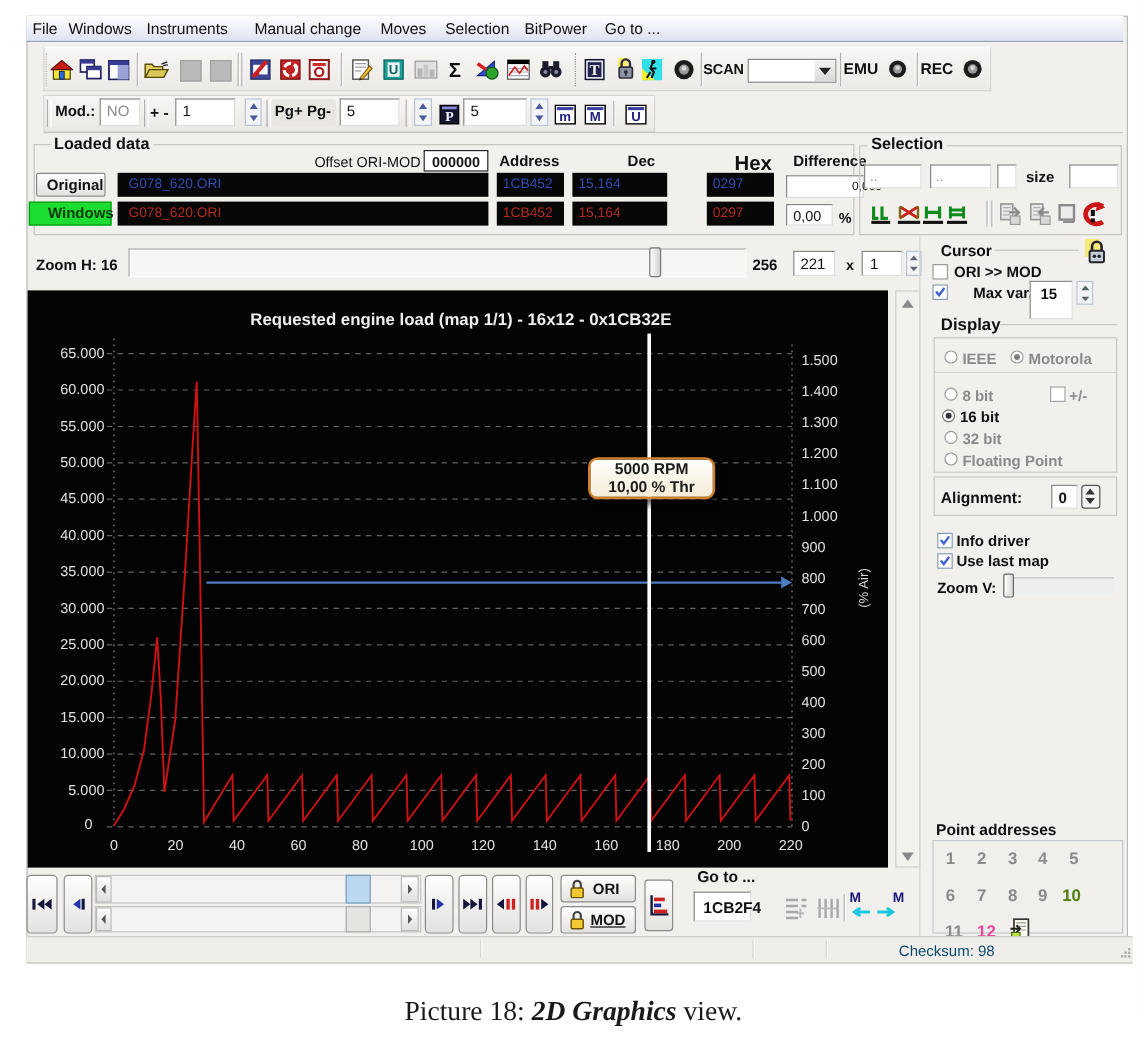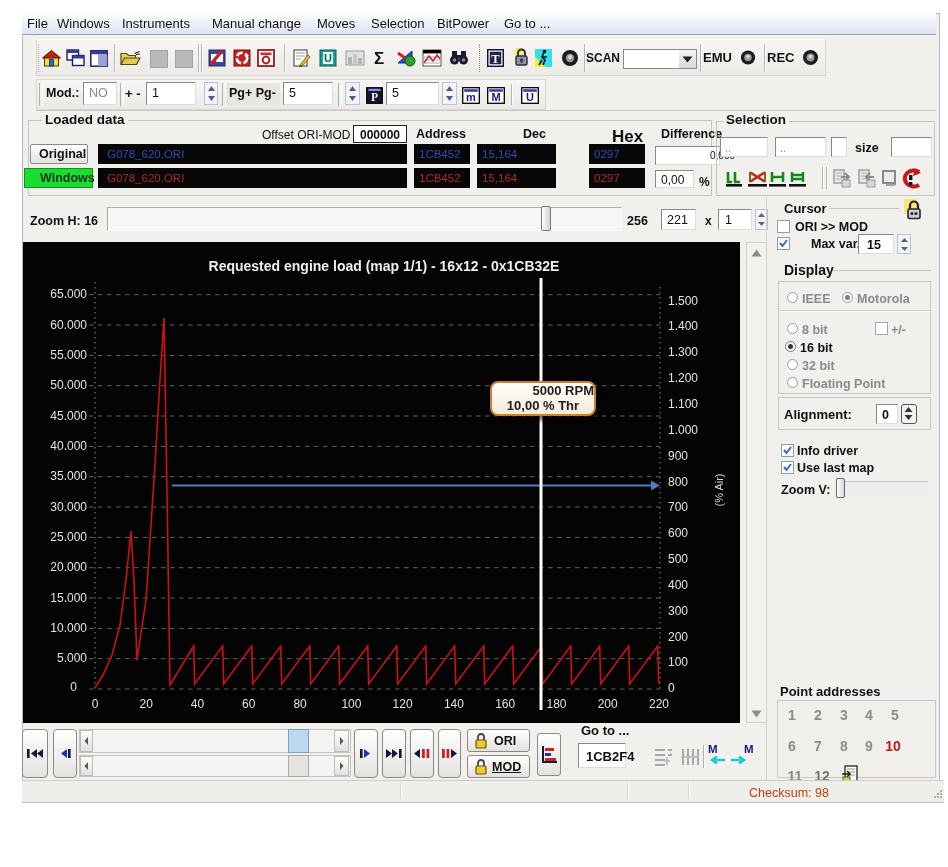--- a/index.html
+++ b/index.html
@@ -411,21 +411,21 @@
         <circle cx="12" cy="14.5" r="1.5" fill="#23232e"></circle>
       </svg>
 <div class="cb" style="left:777px;top:220px;border-color:#9a9a9a;"></div>
 <div class="t b" style="left:795px;top:221px;font-size:12.5px;">ORI &gt;&gt; MOD</div>
 <div class="cb" style="left:777px;top:237px;">
         <svg width="11" height="11" viewBox="0 0 11 11" style="display:block">
           <path d="M2 5 L4.5 8 L9 2" stroke="#4262d6" stroke-width="2" fill="none"></path>
         </svg>
       </div>
 <div class="t b" style="left:795px;top:238px;font-size:12.5px;margin-left:16px;">Max var.</div>
-<div class="fld" style="left:858px;top:234px;width:36px;height:20px;">
+<div class="fld" style="left:858px;top:234px;width:36px;height:32px;">
         <span class="t b" style="left:8px;top:4px;font-size:12.5px;">15</span>
       </div>
 <div class="spin" style="left:897px;top:234px;width:14px;height:20px;">
         <i style="top:0;">
           <svg width="7" height="4">
             <path d="M0 4 L7 4 L3.5 0 Z" fill="#566"></path>
           </svg>
         </i>
         <i style="bottom:0;">
           <svg width="7" height="4">
@@ -489,23 +489,23 @@
 <div class="grp" style="left:777px;top:700px;width:159px;height:78px;border-color:#c2c8cc;background:#f0efec;"></div>
 <div class="t b" style="left:792px;top:708px;font-size:14px;color:#8b8b8b;transform:translateX(-50%);">1</div>
 <div class="t b" style="left:818px;top:708px;font-size:14px;color:#8b8b8b;transform:translateX(-50%);">2</div>
 <div class="t b" style="left:844px;top:708px;font-size:14px;color:#8b8b8b;transform:translateX(-50%);">3</div>
 <div class="t b" style="left:869px;top:708px;font-size:14px;color:#8b8b8b;transform:translateX(-50%);">4</div>
 <div class="t b" style="left:895px;top:708px;font-size:14px;color:#8b8b8b;transform:translateX(-50%);">5</div>
 <div class="t b" style="left:792px;top:739px;font-size:14px;color:#8b8b8b;transform:translateX(-50%);">6</div>
 <div class="t b" style="left:818px;top:739px;font-size:14px;color:#8b8b8b;transform:translateX(-50%);">7</div>
 <div class="t b" style="left:844px;top:739px;font-size:14px;color:#8b8b8b;transform:translateX(-50%);">8</div>
 <div class="t b" style="left:869px;top:739px;font-size:14px;color:#8b8b8b;transform:translateX(-50%);">9</div>
-<div class="t b" style="left:893px;top:739px;font-size:14px;color:#b91c1c;transform:translateX(-50%);">10</div>
+<div class="t b" style="left:893px;top:739px;font-size:14px;color:#4d7c0f;transform:translateX(-50%);">10</div>
 <div class="t b" style="left:795px;top:769px;font-size:14px;color:#8b8b8b;transform:translateX(-50%);">11</div>
-<div class="t b" style="left:822px;top:769px;font-size:14px;color:#737373;transform:translateX(-50%);">12</div>
+<div class="t b" style="left:822px;top:769px;font-size:14px;color:#ec4899;transform:translateX(-50%);">12</div>
 <svg class="ic" style="left:841px;top:765px;" width="19" height="19" viewBox="0 0 19 19">
         <rect x="4" y="1" width="12" height="15" fill="#fffef0" stroke="#333" stroke-width="1.4"></rect>
         <path d="M6 4 H14 M6 7 H14 M6 10 H14" stroke="#999" stroke-width="1"></path>
         <path d="M1 9 L9 9 M6 6 L9 9 L6 12" stroke="#222" stroke-width="1.6" fill="none"></path>
         <rect x="2" y="12" width="7" height="6" fill="#bfe048" stroke="#4a6a10"></rect>
       </svg>
 </div>
 
 <div id="chart">
 <div class="ab" style="left:23px;top:242px;width:717px;height:481px;background:#040404;"></div>
@@ -578,21 +578,21 @@
           <text x="636" y="466">220</text>
 </g>
 <text x="700" y="248" fill="#d8d8d8" font-size="11" transform="rotate(-90 700 248)" text-anchor="middle">(% Air)</text>
 <polyline fill="none" stroke="#cc1212" stroke-width="1.6" points="72,446 80,433 89,413 97,383 103,338 108,289 111,340 114,418 123,358 131,238 137,138 141,76 144,250 147,443 170.7,404 171.7,442 199.7,404 200.7,442 228.7,404 229.7,442 257.7,404 258.7,442 286.7,404 287.7,442 315.7,404 316.7,442 344.7,404 345.7,442 373.7,404 374.7,442 402.7,404 403.7,442 431.7,404 432.7,442 460.7,404 461.7,442 489.7,404 490.7,442 518.7,404 519.7,442 547.7,404 548.7,442 576.7,404 577.7,442 605.7,404 606.7,442 634.7,404 635.7,442"></polyline>
 <line x1="149" y1="243.5" x2="628" y2="243.5" stroke="#4e7cc0" stroke-width="2"></line>
 <path d="M628 238.5 L637 243.5 L628 248.5 Z" fill="#4e7cc0"></path>
 <rect x="516.5" y="36" width="3" height="432" fill="#fdfdfd"></rect>
 </svg>
 
 <div class="ab" style="left:490px;top:381px;width:106px;height:35px;background:linear-gradient(#fffefb,#f5ecd8);border:2px solid #d0802c;border-radius:8px;box-shadow:3px 4px 5px rgba(0,0,0,0.6);box-sizing:border-box;text-align:center;">
-<div style="font-size:13px;font-weight:bold;color:#1c1c1c;margin-top:1px;line-height:1.12;text-align:right;">5000 RPM</div>
+<div style="font-size:13px;font-weight:bold;color:#1c1c1c;margin-top:1px;line-height:1.12;">5000 RPM</div>
 <div style="font-size:13px;font-weight:bold;color:#1c1c1c;line-height:1.12;">10,00 % Thr</div>
 </div>
 
 <div class="ab" style="left:746px;top:242px;width:21px;height:481px;background:#f2f1ee;border:1px solid #d2d0cc;box-sizing:border-box;"></div>
 <svg class="ic" style="left:751px;top:249px;" width="11" height="8" viewBox="0 0 11 8">
         <path d="M0.5 7.5 L10.5 7.5 L5.5 0.5 Z" fill="#8a8a8a"></path>
       </svg>
 <svg class="ic" style="left:751px;top:710px;" width="11" height="8" viewBox="0 0 11 8">
         <path d="M0.5 0.5 L10.5 0.5 L5.5 7.5 Z" fill="#8a8a8a"></path>
       </svg>
@@ -719,26 +719,27 @@
 <svg class="ic" style="left:731px;top:756px;" width="18" height="8" viewBox="0 0 18 8">
         <path d="M0 4 H12 M8 0.5 L13 4 L8 7.5" stroke="#18c8e0" stroke-width="2.4" fill="none"></path>
       </svg>
 </div>
 
 <div id="status">
 <div class="ab" style="left:22px;top:780px;width:922px;height:21px;background:#f0eeeb;border-top:1px solid #cfcdc9;border-bottom:1px solid #c2c0bc;"></div>
 <div class="ab" style="left:400px;top:783px;width:1px;height:16px;background:#d8d6d2;box-shadow:1px 0 0 #fff;"></div>
 <div class="ab" style="left:627px;top:783px;width:1px;height:16px;background:#d8d6d2;box-shadow:1px 0 0 #fff;"></div>
 <div class="ab" style="left:688px;top:783px;width:1px;height:16px;background:#d8d6d2;box-shadow:1px 0 0 #fff;"></div>
-<div class="t" style="left:749px;top:787px;font-size:12.5px;color:#c2410c;">Checksum: 98</div>
+<div class="t" style="left:749px;top:787px;font-size:12.5px;color:#0c4a6e;">Checksum: 98</div>
 <svg class="ic" style="left:934px;top:790px;" width="9" height="9" viewBox="0 0 9 9">
         <g fill="#b0aeaa">
           <rect x="6" y="0" width="2" height="2"></rect>
           <rect x="6" y="3" width="2" height="2"></rect>
           <rect x="6" y="6" width="2" height="2"></rect>
           <rect x="3" y="3" width="2" height="2"></rect>
           <rect x="3" y="6" width="2" height="2"></rect>
           <rect x="0" y="6" width="2" height="2"></rect>
         </g>
       </svg>
 </div>
 
+<div class="t" style="left:337px;top:831px;font-size:23px;font-family:'Liberation Serif',serif;color:#1a1a1a;">Picture 18: <b><i>2D Graphics</i></b> view.</div>
 
 </div>
 </body></html>

